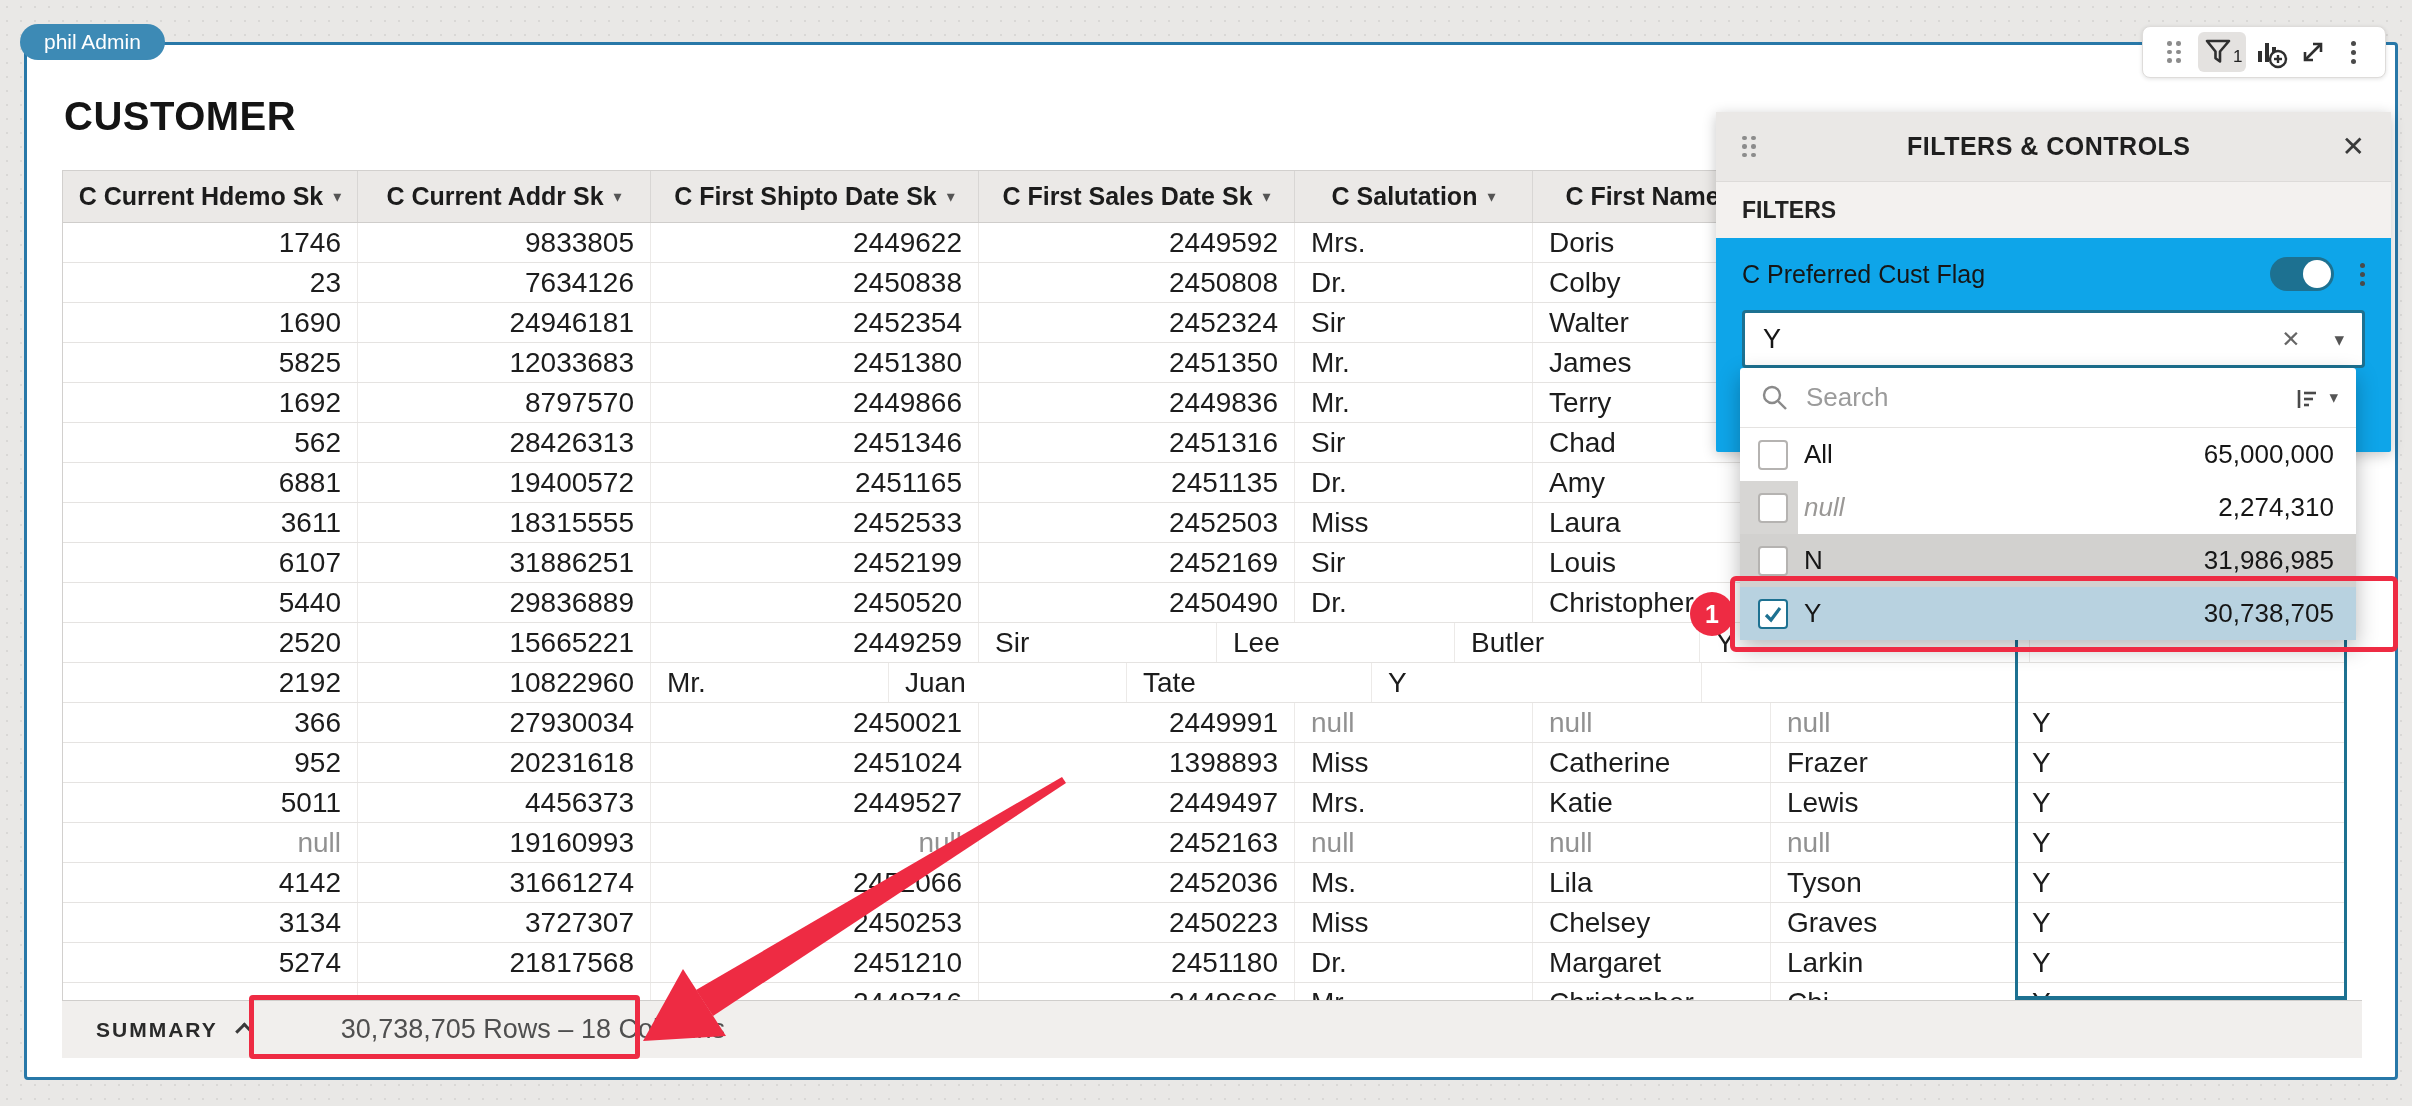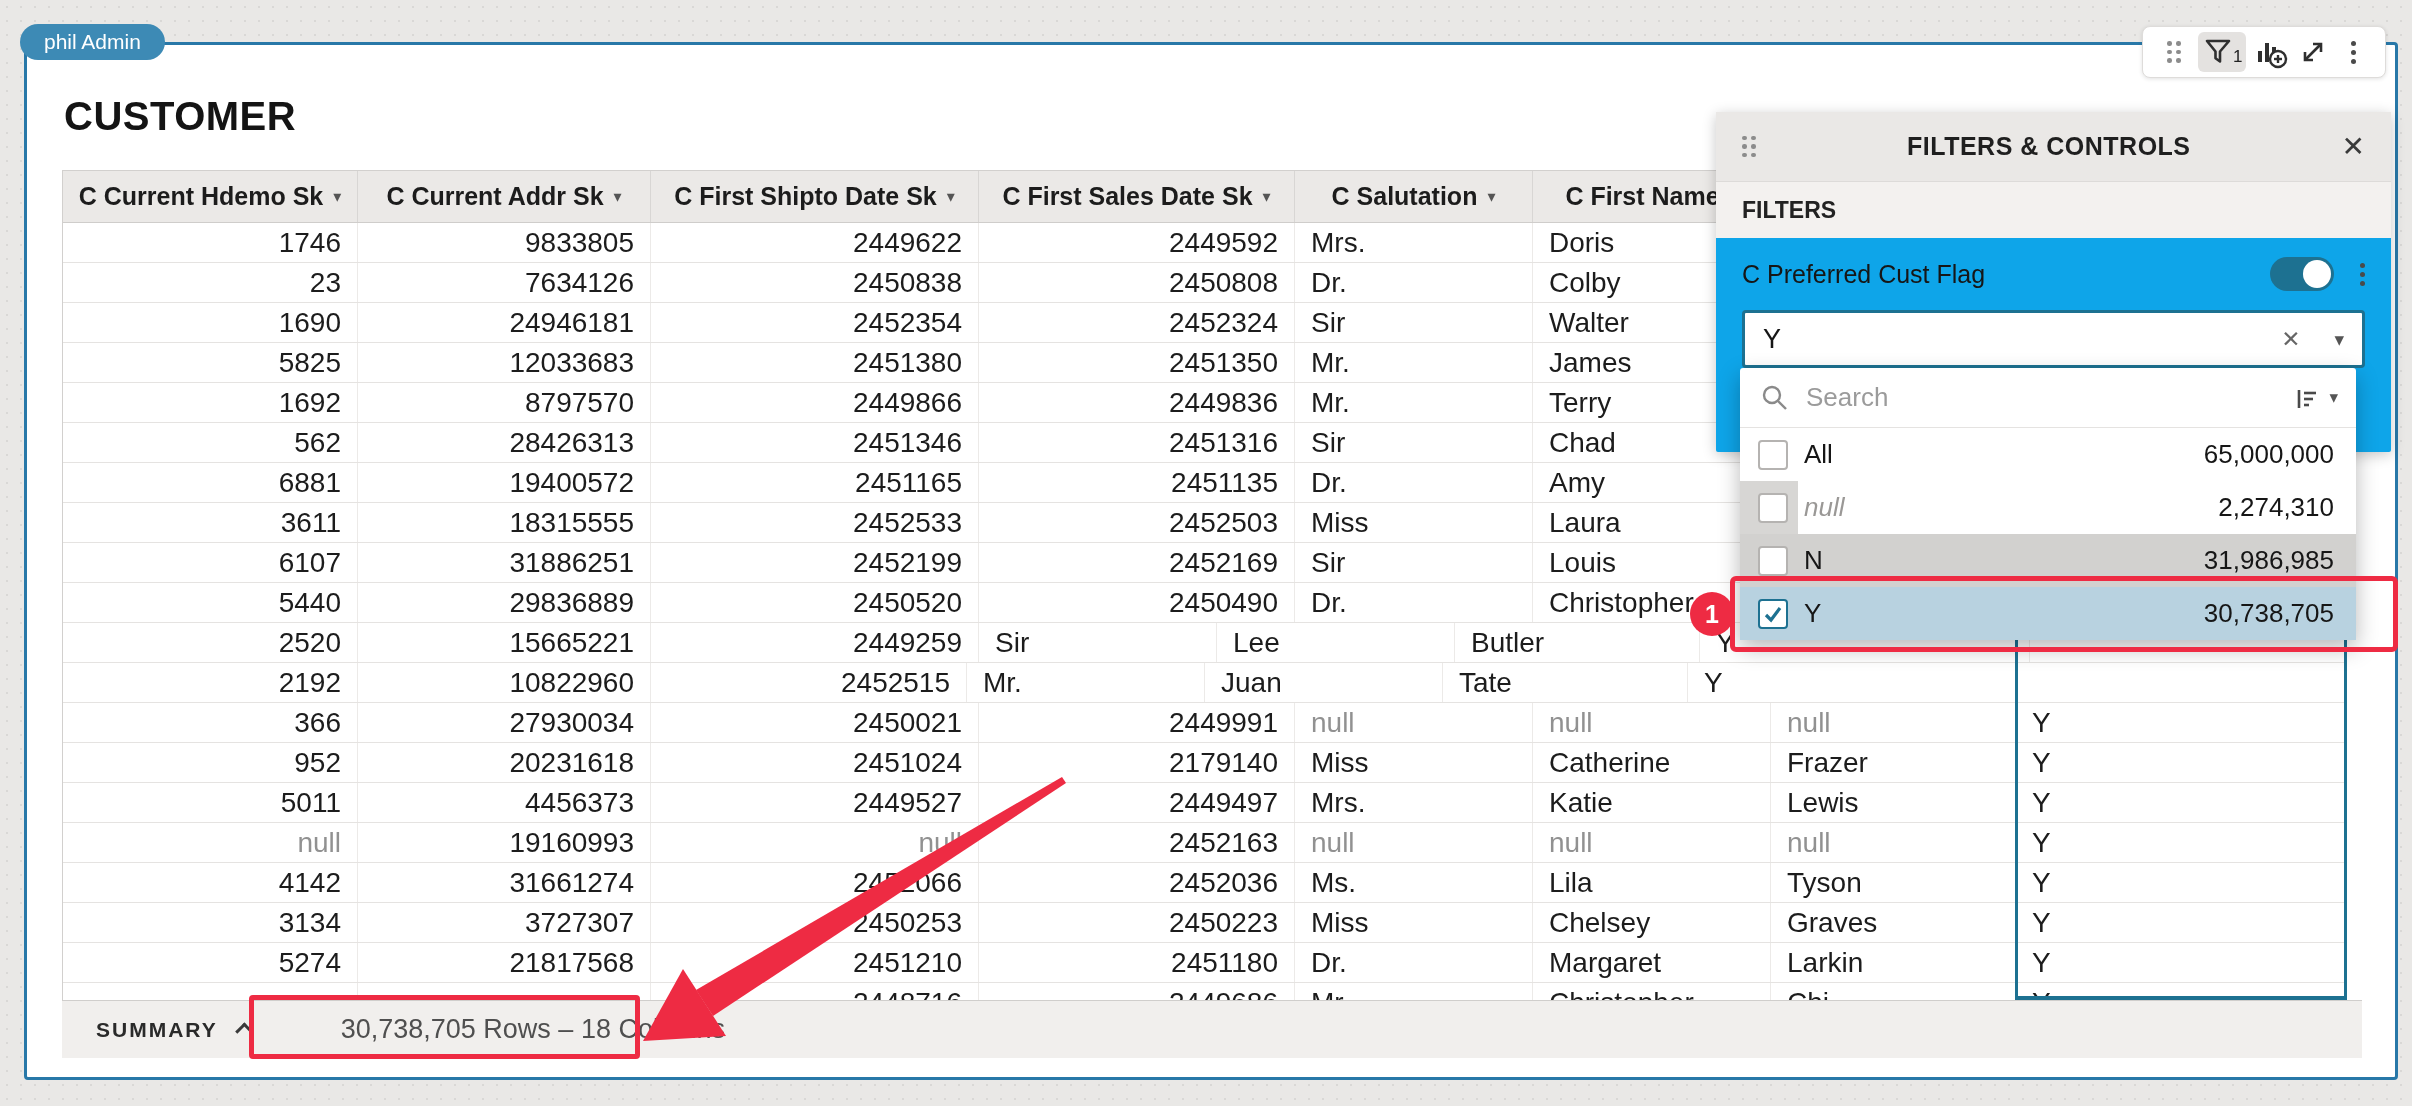--- a/index.html
+++ b/index.html
@@ -306,41 +306,40 @@
         <div class="td num" style="width: 293px;">15665221</div>
         <div class="td num" style="width: 328px;">2449259</div>
         <div class="td txt" style="width: 238px;">Sir</div>
         <div class="td txt" style="width: 238px;">Lee</div>
         <div class="td txt" style="width: 245px;">Butler</div>
         <div class="td txt" style="width: 330px;">Y</div>
       </div>
       <div class="tr">
         <div class="td num" style="width: 295px;">2192</div>
         <div class="td num" style="width: 293px;">10822960</div>
-        <div class="td num" style="width: 316px;">2452515</div>
         <div class="td txt" style="width: 238px;">Mr.</div>
         <div class="td txt" style="width: 238px;">Juan</div>
         <div class="td txt" style="width: 245px;">Tate</div>
         <div class="td txt" style="width: 330px;">Y</div>
       </div>
       <div class="tr">
         <div class="td num" style="width: 295px;">366</div>
         <div class="td num" style="width: 293px;">27930034</div>
         <div class="td num" style="width: 328px;">2450021</div>
         <div class="td num" style="width: 316px;">2449991</div>
         <div class="td txt null" style="width: 238px;">null</div>
         <div class="td txt null" style="width: 238px;">null</div>
         <div class="td txt null" style="width: 245px;">null</div>
         <div class="td txt" style="width: 330px;">Y</div>
       </div>
       <div class="tr">
         <div class="td num" style="width: 295px;">952</div>
         <div class="td num" style="width: 293px;">20231618</div>
         <div class="td num" style="width: 328px;">2451024</div>
-        <div class="td num" style="width: 316px;">2179140</div>
+        <div class="td num" style="width: 316px;">1398893</div>
         <div class="td txt" style="width: 238px;">Miss</div>
         <div class="td txt" style="width: 238px;">Catherine</div>
         <div class="td txt" style="width: 245px;">Frazer</div>
         <div class="td txt" style="width: 330px;">Y</div>
       </div>
       <div class="tr">
         <div class="td num" style="width: 295px;">5011</div>
         <div class="td num" style="width: 293px;">4456373</div>
         <div class="td num" style="width: 328px;">2449527</div>
         <div class="td num" style="width: 316px;">2449497</div>

